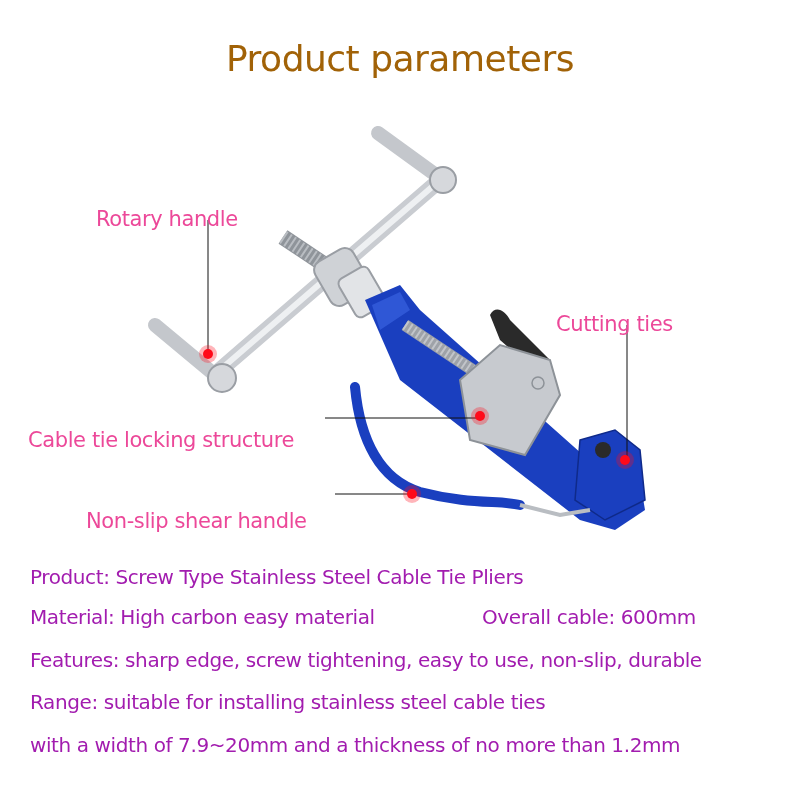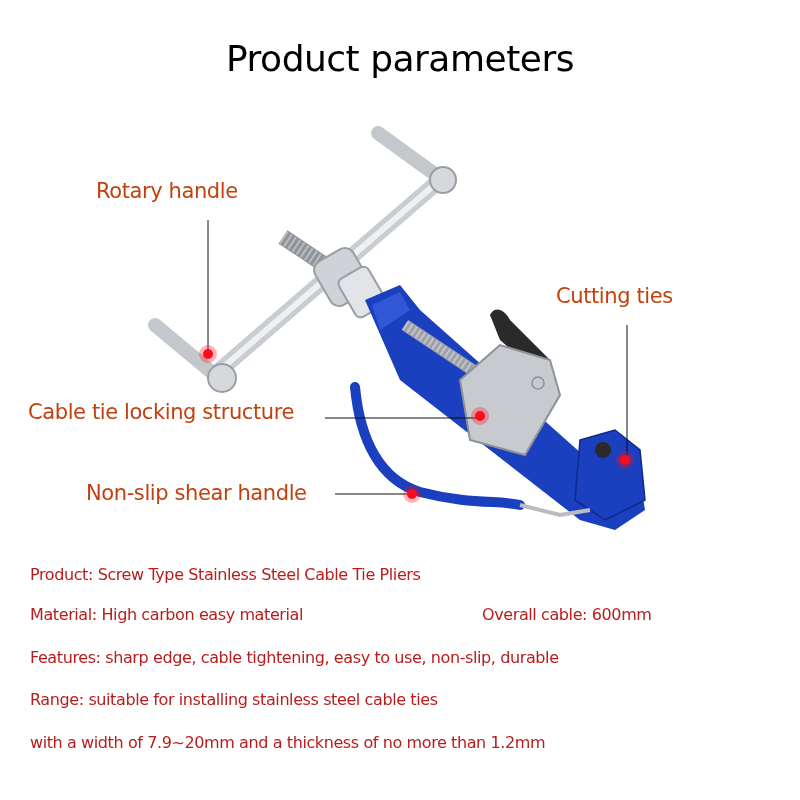--- a/index.html
+++ b/index.html
@@ -1,19 +1,19 @@
 <!DOCTYPE html>
 <html><head>
 <meta charset="utf-8">
 <style>
   html, body { margin: 0; padding: 0; background: #ffffff; }
   body { width: 800px; height: 800px; position: relative; overflow: hidden; font-family: "DejaVu Sans", sans-serif; }
-  .title { position: absolute; left: 0; top: 38px; width: 800px; text-align: center; font-size: 36px; color: #000000; font-weight: 500; letter-spacing: -0.5px; }
-  .label { position: absolute; color: #c2410c; font-size: 21px; white-space: nowrap; letter-spacing: -0.4px; }
-  .spec { position: absolute; left: 30px; color: #b91c1c; font-size: 16px; white-space: nowrap; letter-spacing: -0.4px; }
+  .title { position: absolute; left: 0; top: 38px; width: 800px; text-align: center; font-size: 36px; color: #a16207; font-weight: 500; letter-spacing: -0.5px; }
+  .label { position: absolute; color: #ec4899; font-size: 21px; white-space: nowrap; letter-spacing: -0.4px; margin-top: 28px; }
+  .spec { position: absolute; left: 30px; color: #a21caf; font-size: 20px; white-space: nowrap; letter-spacing: -0.4px; }
   svg.tool { position: absolute; left: 0; top: 0; }
 </style>
 </head>
 <body>
 
 <div class="title">Product parameters</div>
 
 <svg class="tool" width="800" height="560" viewBox="0 0 800 560">
 
   <line x1="220" y1="370" x2="440" y2="180" stroke="#c9ccd1" stroke-width="16" stroke-linecap="round"></line>
@@ -71,15 +71,15 @@
 </svg>
 
 <div class="label" style="left:96px; top:179px;">Rotary handle</div>
 <div class="label" style="left:556px; top:284px;">Cutting ties</div>
 <div class="label" style="left:28px; top:400px;">Cable tie locking structure</div>
 <div class="label" style="left:86px; top:481px;">Non-slip shear handle</div>
 
 <div class="spec" style="top:565px;">Product: Screw Type Stainless Steel Cable Tie Pliers</div>
 <div class="spec" style="top:605px;">Material: High carbon easy material</div>
 <div class="spec" style="top:605px; left:482px;">Overall cable: 600mm</div>
-<div class="spec" style="top:648px;">Features: sharp edge, cable tightening, easy to use, non-slip, durable</div>
+<div class="spec" style="top:648px;">Features: sharp edge, screw tightening, easy to use, non-slip, durable</div>
 <div class="spec" style="top:690px;">Range: suitable for installing stainless steel cable ties</div>
 <div class="spec" style="top:733px;text-align:center;">with a width of 7.9~20mm and a thickness of no more than 1.2mm</div>
 
 </body></html>

